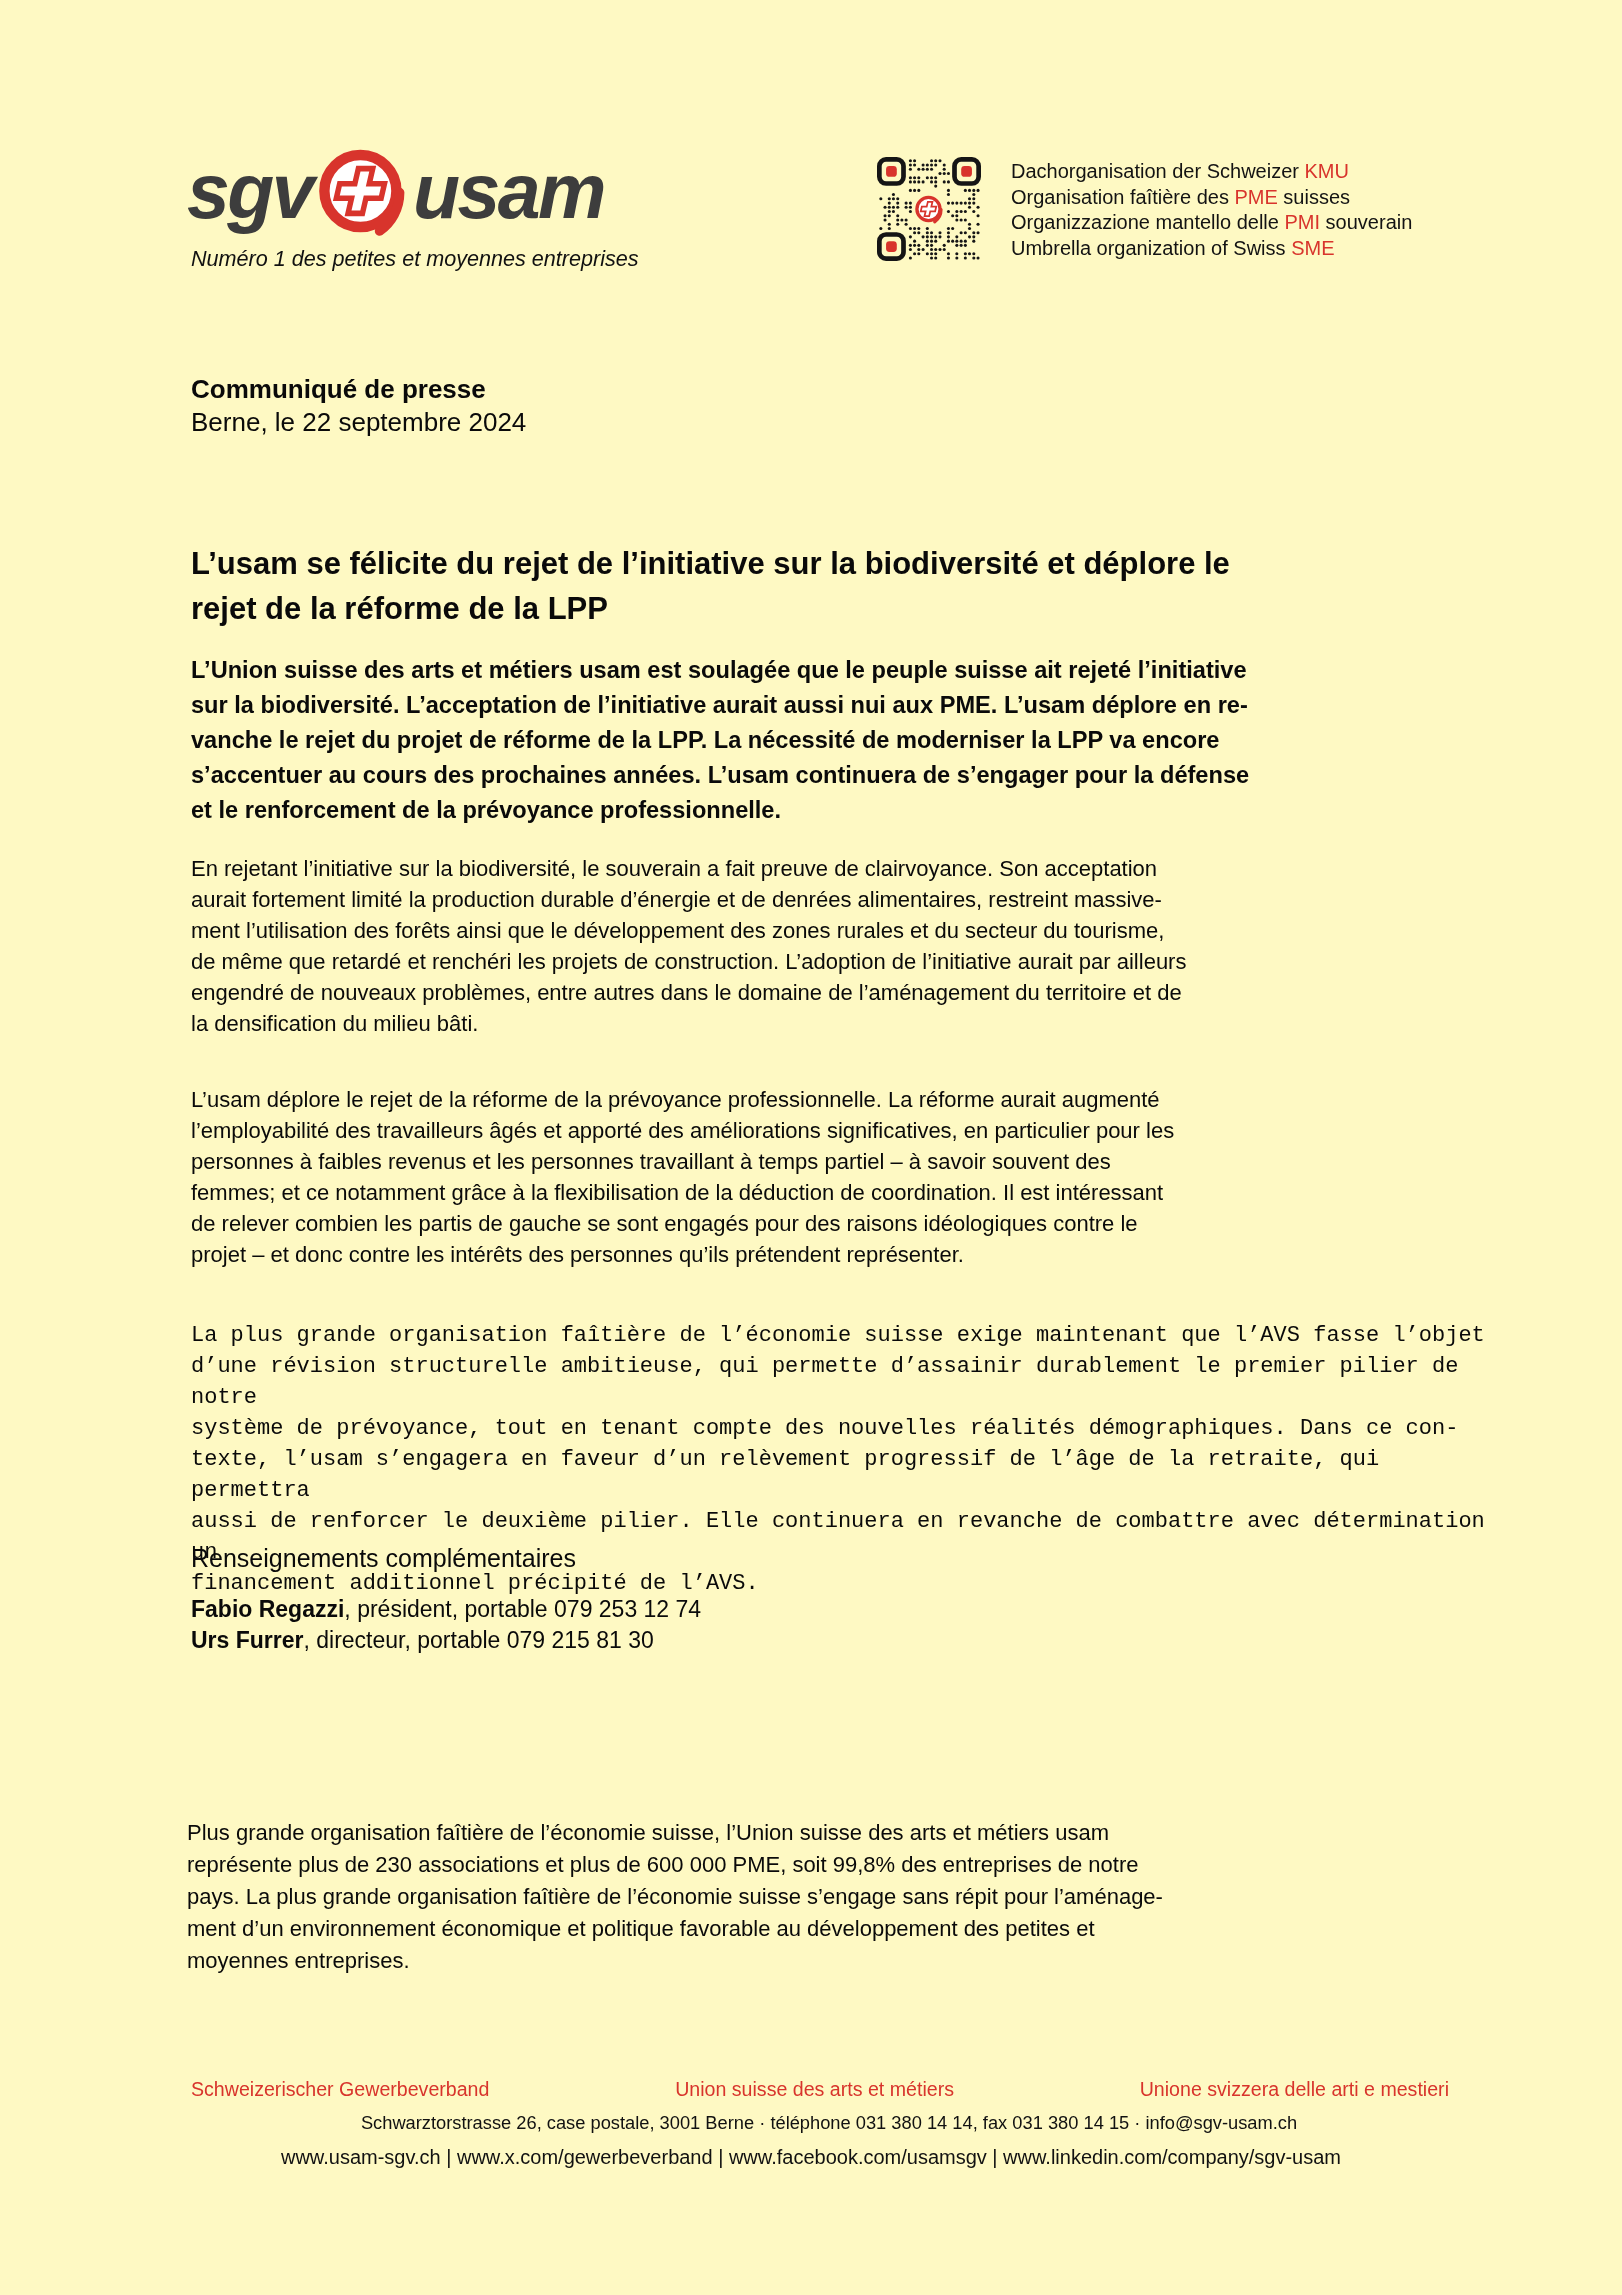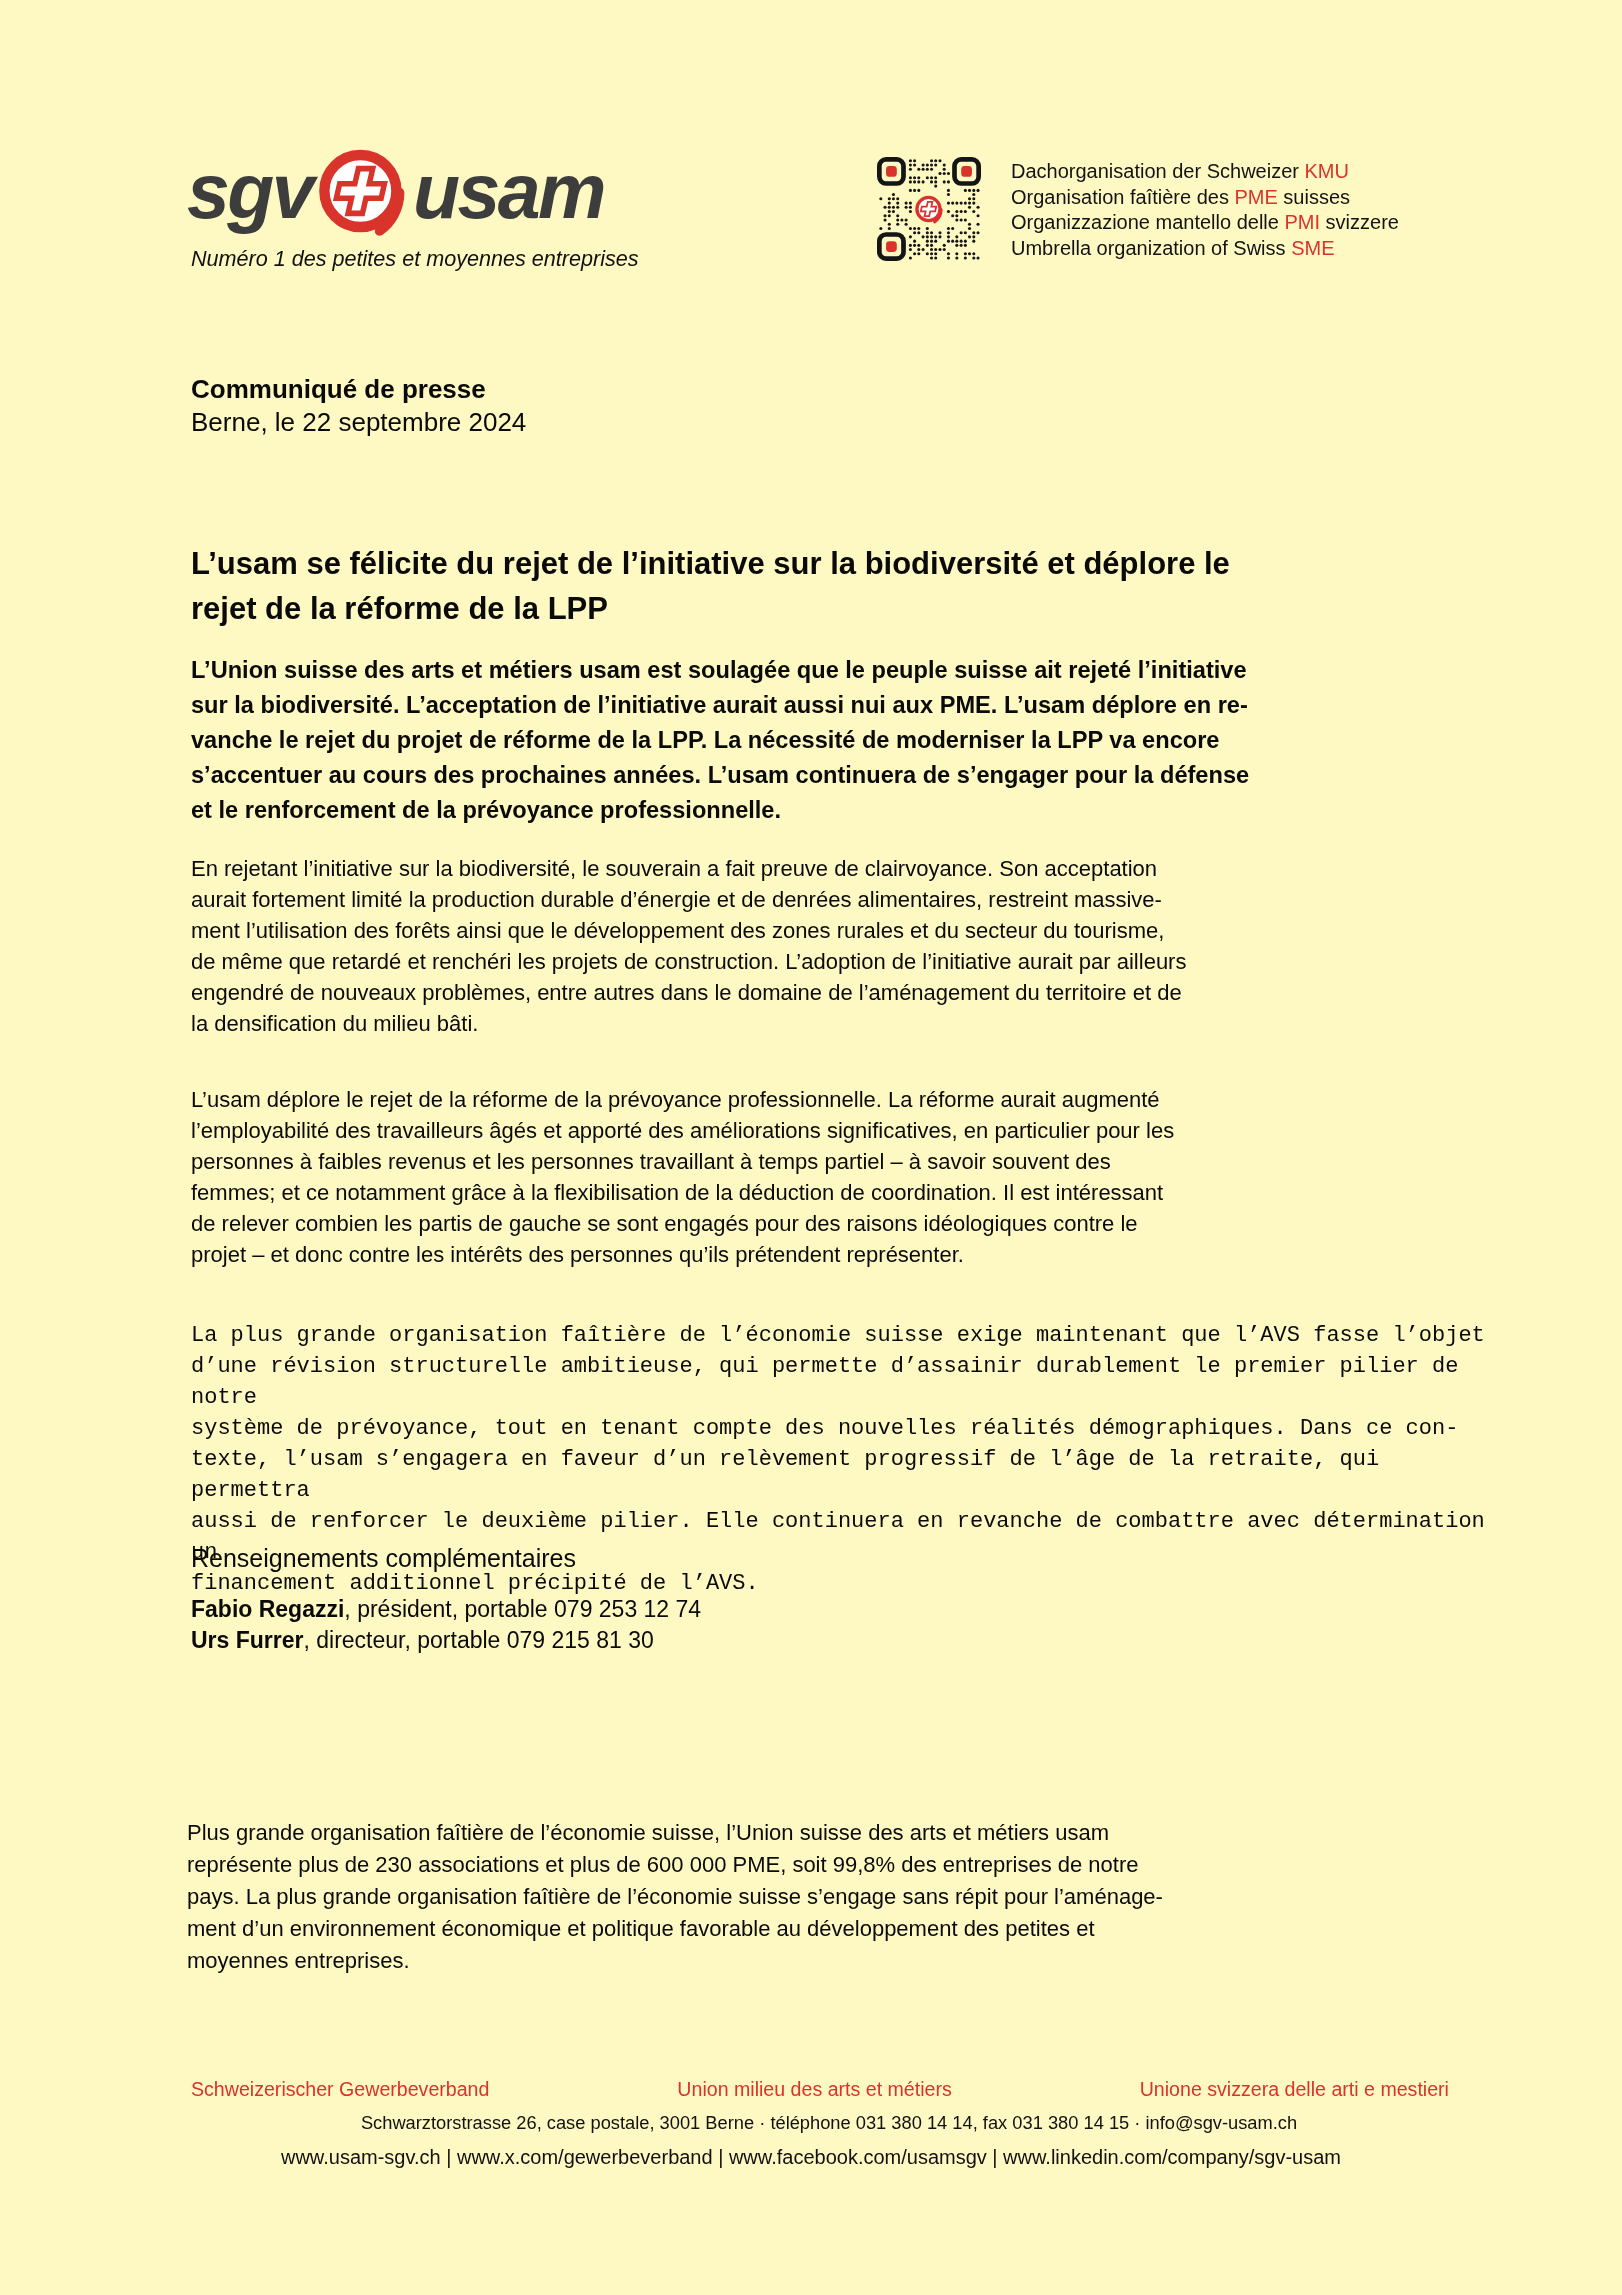--- a/index.html
+++ b/index.html
@@ -277,21 +277,21 @@
         <rect x="127" y="15" width="16" height="16" rx="5"></rect>
         <rect x="15" y="127" width="16" height="16" rx="5"></rect>
       </g>
       <use href="#at-sym" x="56" y="56" width="46" height="46"></use>
     </svg>
   </div>
 
   <div class="abs org-lines">
     <div><span>Dachorganisation der Schweizer </span><span class="org-red">KMU</span><span></span></div>
     <div><span>Organisation faîtière des </span><span class="org-red">PME</span><span> suisses</span></div>
-    <div><span>Organizzazione mantello delle </span><span class="org-red">PMI</span><span> svizzere</span></div>
+    <div><span>Organizzazione mantello delle </span><span class="org-red">PMI</span><span> souverain</span></div>
     <div><span>Umbrella organization of Swiss </span><span class="org-red">SME</span><span></span></div>
   </div>
 
   <div class="abs meta-block">
     <div class="doc-type">Communiqué de presse</div>
     <div>Berne, le 22 septembre 2024</div>
   </div>
 
   <h1 class="abs title-block prelines">L’usam se félicite du rejet de l’initiative sur la biodiversité et déplore le
 rejet de la réforme de la LPP</h1>
@@ -328,20 +328,20 @@
   </div>
 
   <div class="abs boiler-block prelines">Plus grande organisation faîtière de l’économie suisse, l’Union suisse des arts et métiers usam
 représente plus de 230 associations et plus de 600 000 PME, soit 99,8% des entreprises de notre
 pays. La plus grande organisation faîtière de l’économie suisse s’engage sans répit pour l’aménage-
 ment d’un environnement économique et politique favorable au développement des petites et
 moyennes entreprises.</div>
 
   <div class="abs footer-orgs">
     <span>Schweizerischer Gewerbeverband</span>
-    <span>Union milieu des arts et métiers</span>
+    <span>Union suisse des arts et métiers</span>
     <span>Unione svizzera delle arti e mestieri</span>
   </div>
   <div class="abs footer-address">Schwarztorstrasse 26, case postale, 3001 Berne · téléphone 031 380 14 14, fax 031 380 14 15 · info@sgv-usam.ch</div>
   <div class="abs footer-web">www.usam-sgv.ch | www.x.com/gewerbeverband | www.facebook.com/usamsgv | www.linkedin.com/company/sgv-usam</div>
 
 </div>
 
 
 </body></html>

